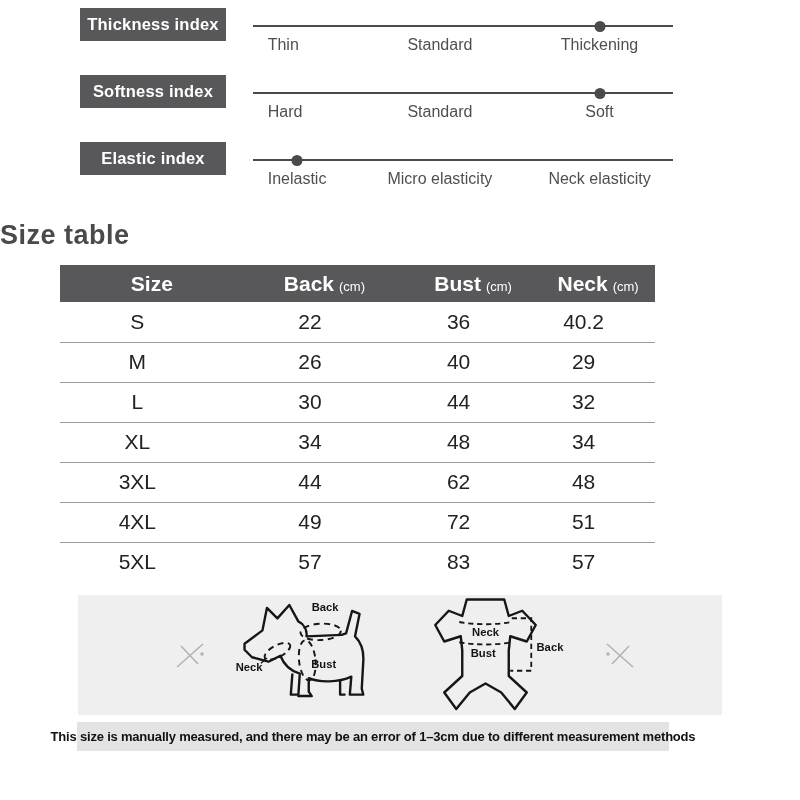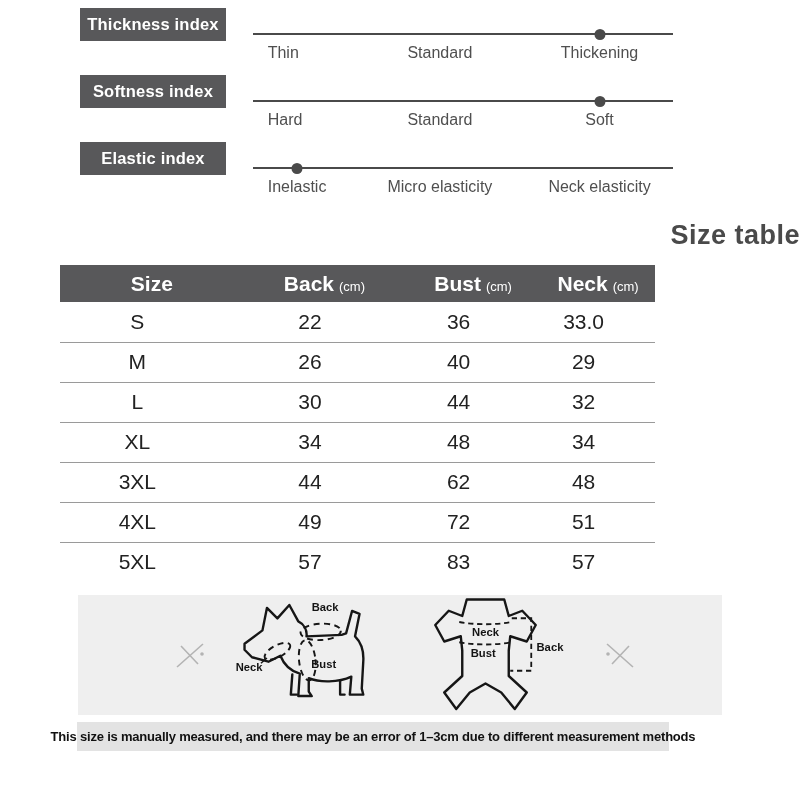--- a/index.html
+++ b/index.html
@@ -13,32 +13,32 @@
     font-family:"Liberation Sans",sans-serif;
   }
   
   .indices{position:relative;height:197px}
   .index-row{position:absolute;left:0;width:800px;height:55px}
   .chip{
     position:absolute;left:80px;top:0;width:146px;height:33px;
     background:var(--header_gray);color:#fff;font-size:16.5px;font-weight:700;
     display:flex;align-items:center;justify-content:center;letter-spacing:.2px;
   }
-  .slider{position:absolute;left:253px;top:12px;width:420px;height:55px}
+  .slider{position:absolute;left:253px;top:4px;width:420px;height:55px}
   .track{position:absolute;left:0;top:13px;width:100%;height:2px;background:var(--track)}
   .dot{
     position:absolute;top:8.5px;width:11px;height:11px;border-radius:50%;
     background:var(--track);transform:translateX(-50%);
   }
   .lvl{position:absolute;top:24px;font-size:16px;color:var(--level_text);white-space:nowrap}
   .l0{left:3.5%}
   .l1{left:44.5%;transform:translateX(-50%)}
   .l2{left:82.5%;transform:translateX(-50%)}
   
-  .title-wrap{height:48px;margin-top:14px;display:flex;align-items:center;justify-content:flex-end}
+  .title-wrap{height:48px;margin-top:14px;display:flex;align-items:center;justify-content:flex-start}
   .title-wrap h2{font-size:27px;font-weight:700;color:var(--title);letter-spacing:.5px}
   
   table.size-table{margin:6px 0 0 60px;width:595px;border-collapse:collapse;table-layout:fixed}
   table.size-table th{
     background:var(--header_gray);color:#fff;height:37px;font-size:21px;
     font-weight:700;text-align:center;vertical-align:middle;padding-left:29px;
   }
   table.size-table th .unit{font-size:13px;font-weight:400;margin-left:5px}
   table.size-table td{
     height:40px;text-align:center;vertical-align:middle;
@@ -119,21 +119,21 @@
       <th><span>Back</span><span class="unit">(cm)</span></th>
       <th><span>Bust</span><span class="unit">(cm)</span></th>
       <th><span>Neck</span><span class="unit">(cm)</span></th>
     </tr>
   </thead>
   <tbody>
       <tr>
         <td>S</td>
         <td>22</td>
         <td>36</td>
-        <td>33.0</td>
+        <td>40.2</td>
       </tr>
       <tr>
         <td>M</td>
         <td>26</td>
         <td>40</td>
         <td>29</td>
       </tr>
       <tr>
         <td>L</td>
         <td>30</td>

